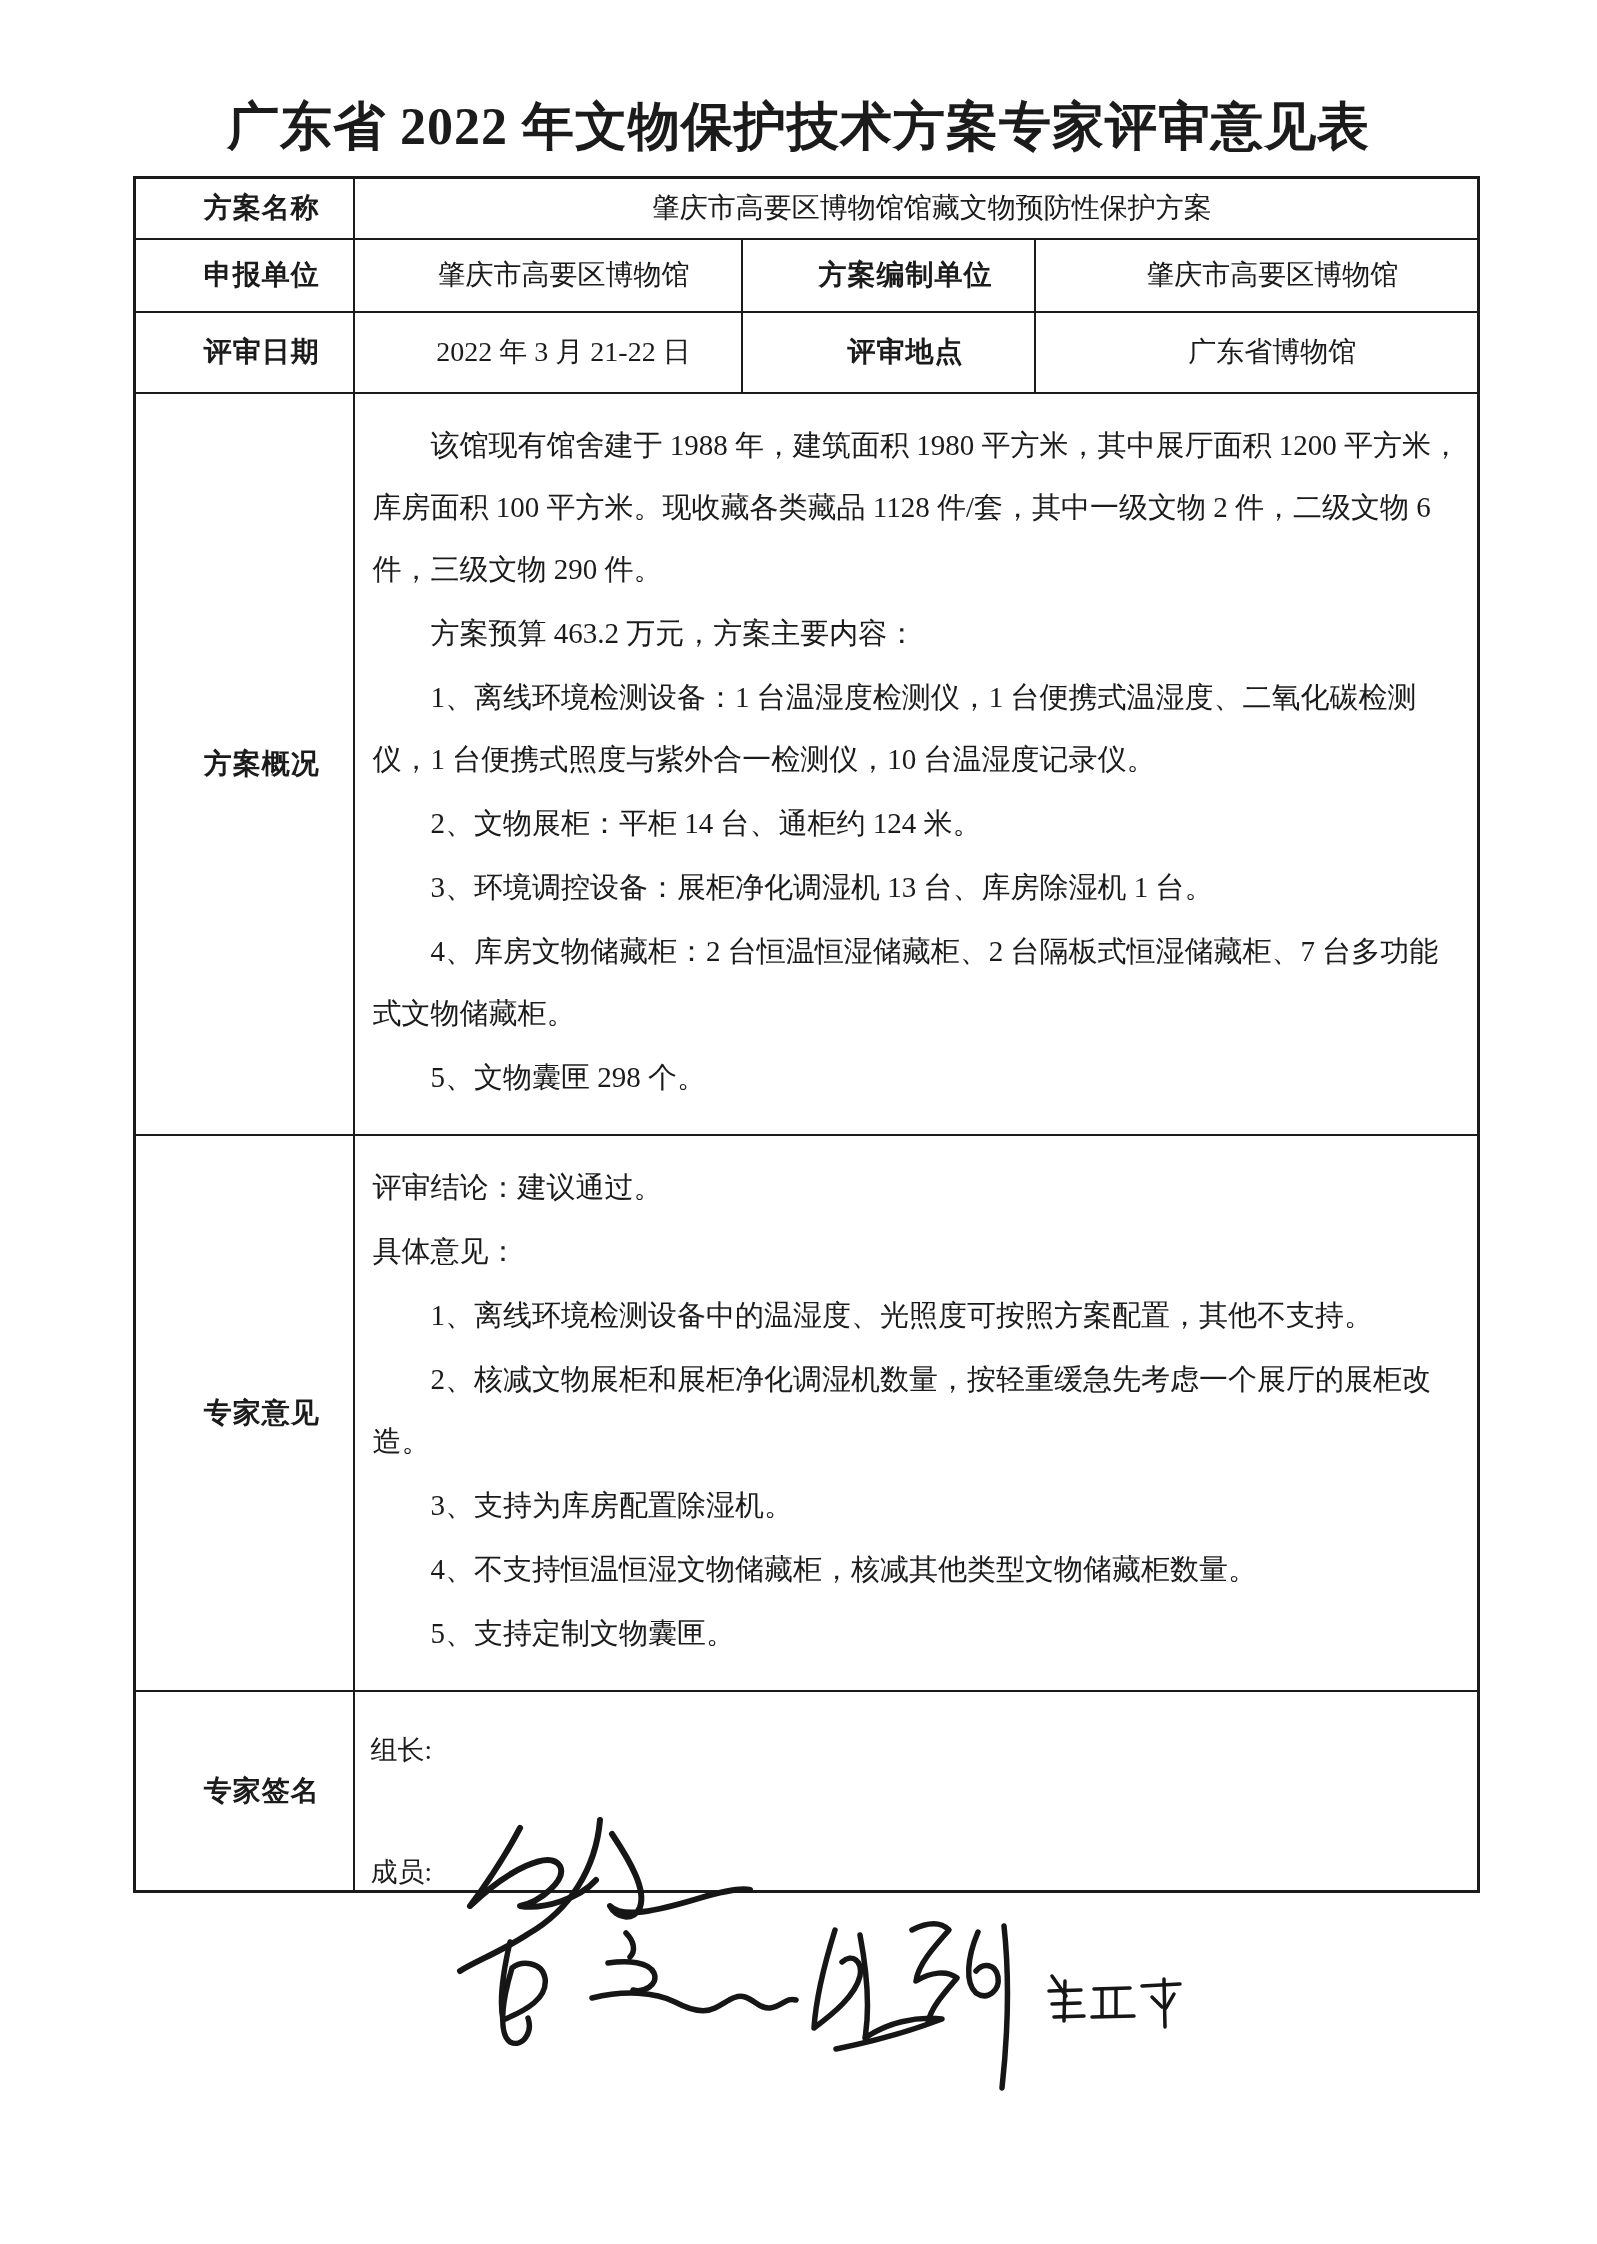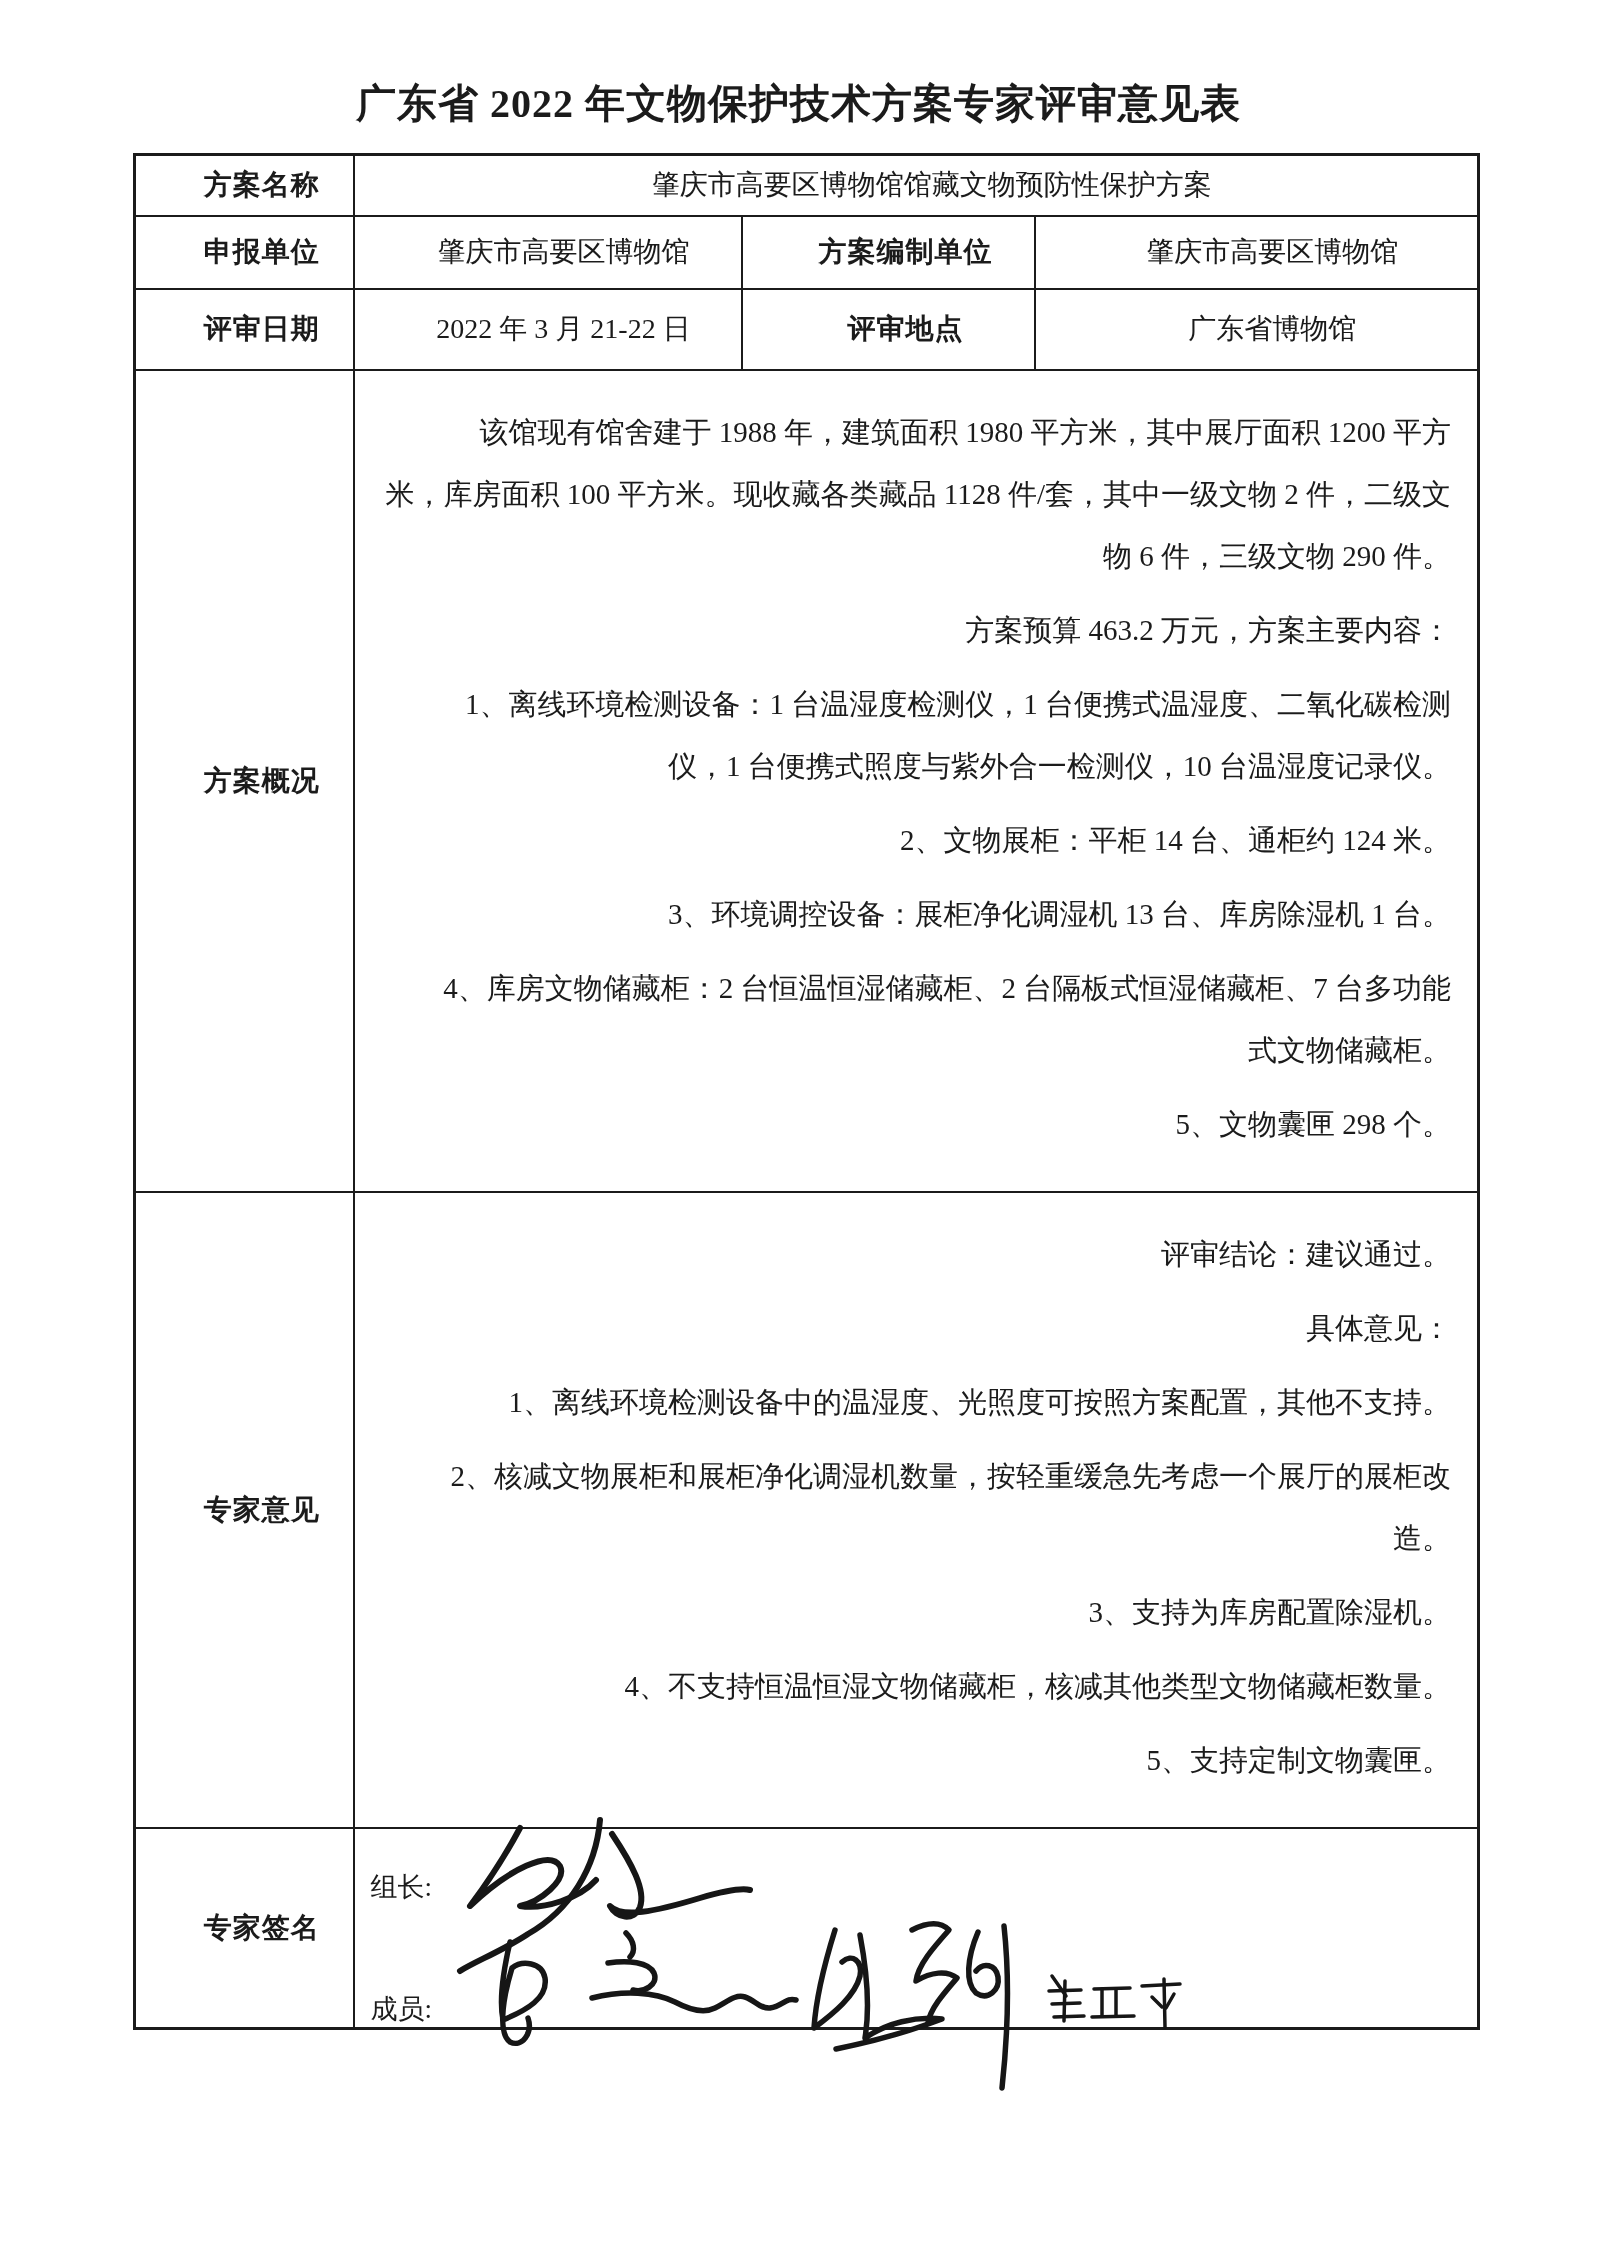--- a/index.html
+++ b/index.html
@@ -7,23 +7,23 @@
     position:relative;
     width:1597px;height:2244px;
     margin:0 auto;
     background:#ffffff;
     font-family:"Liberation Serif","DejaVu Serif",serif;
     color:#1b1b1b;
     overflow:hidden;
   }
   .doc-title{
     margin:0;
-    padding-top:81px;
+    padding-top:104px;
     text-align:center;
-    font-size:40px;
+    font-size:52px;
     line-height:46px;
     font-weight:bold;
     letter-spacing:1px;
   }
   table.form{
     border-collapse:collapse;
     table-layout:fixed;
     width:1344px;
     margin:26px 0 0 133px;
     border:3px solid #1b1b1b;
@@ -45,25 +45,24 @@
   }
   tr.r1{height:61px;}
   tr.r2{height:73px;}
   tr.r3{height:65px;}
   tr.r4{height:81px;}
   .content-cell{
     vertical-align:top;
     padding:18px 14px 24px 16px;
   }
   .content-cell p{
-    margin:12px;
+    margin:2px;
     font-size:29px;
     line-height:62px;
     text-indent:2em;
-    text-align:right;
   }
   .content-cell p.flush{text-indent:0;}
   .sign-cell{
     position:relative;
     height:196px;
     vertical-align:top;
     margin-left:24px;
   }
   .sign-label{
     position:absolute;

